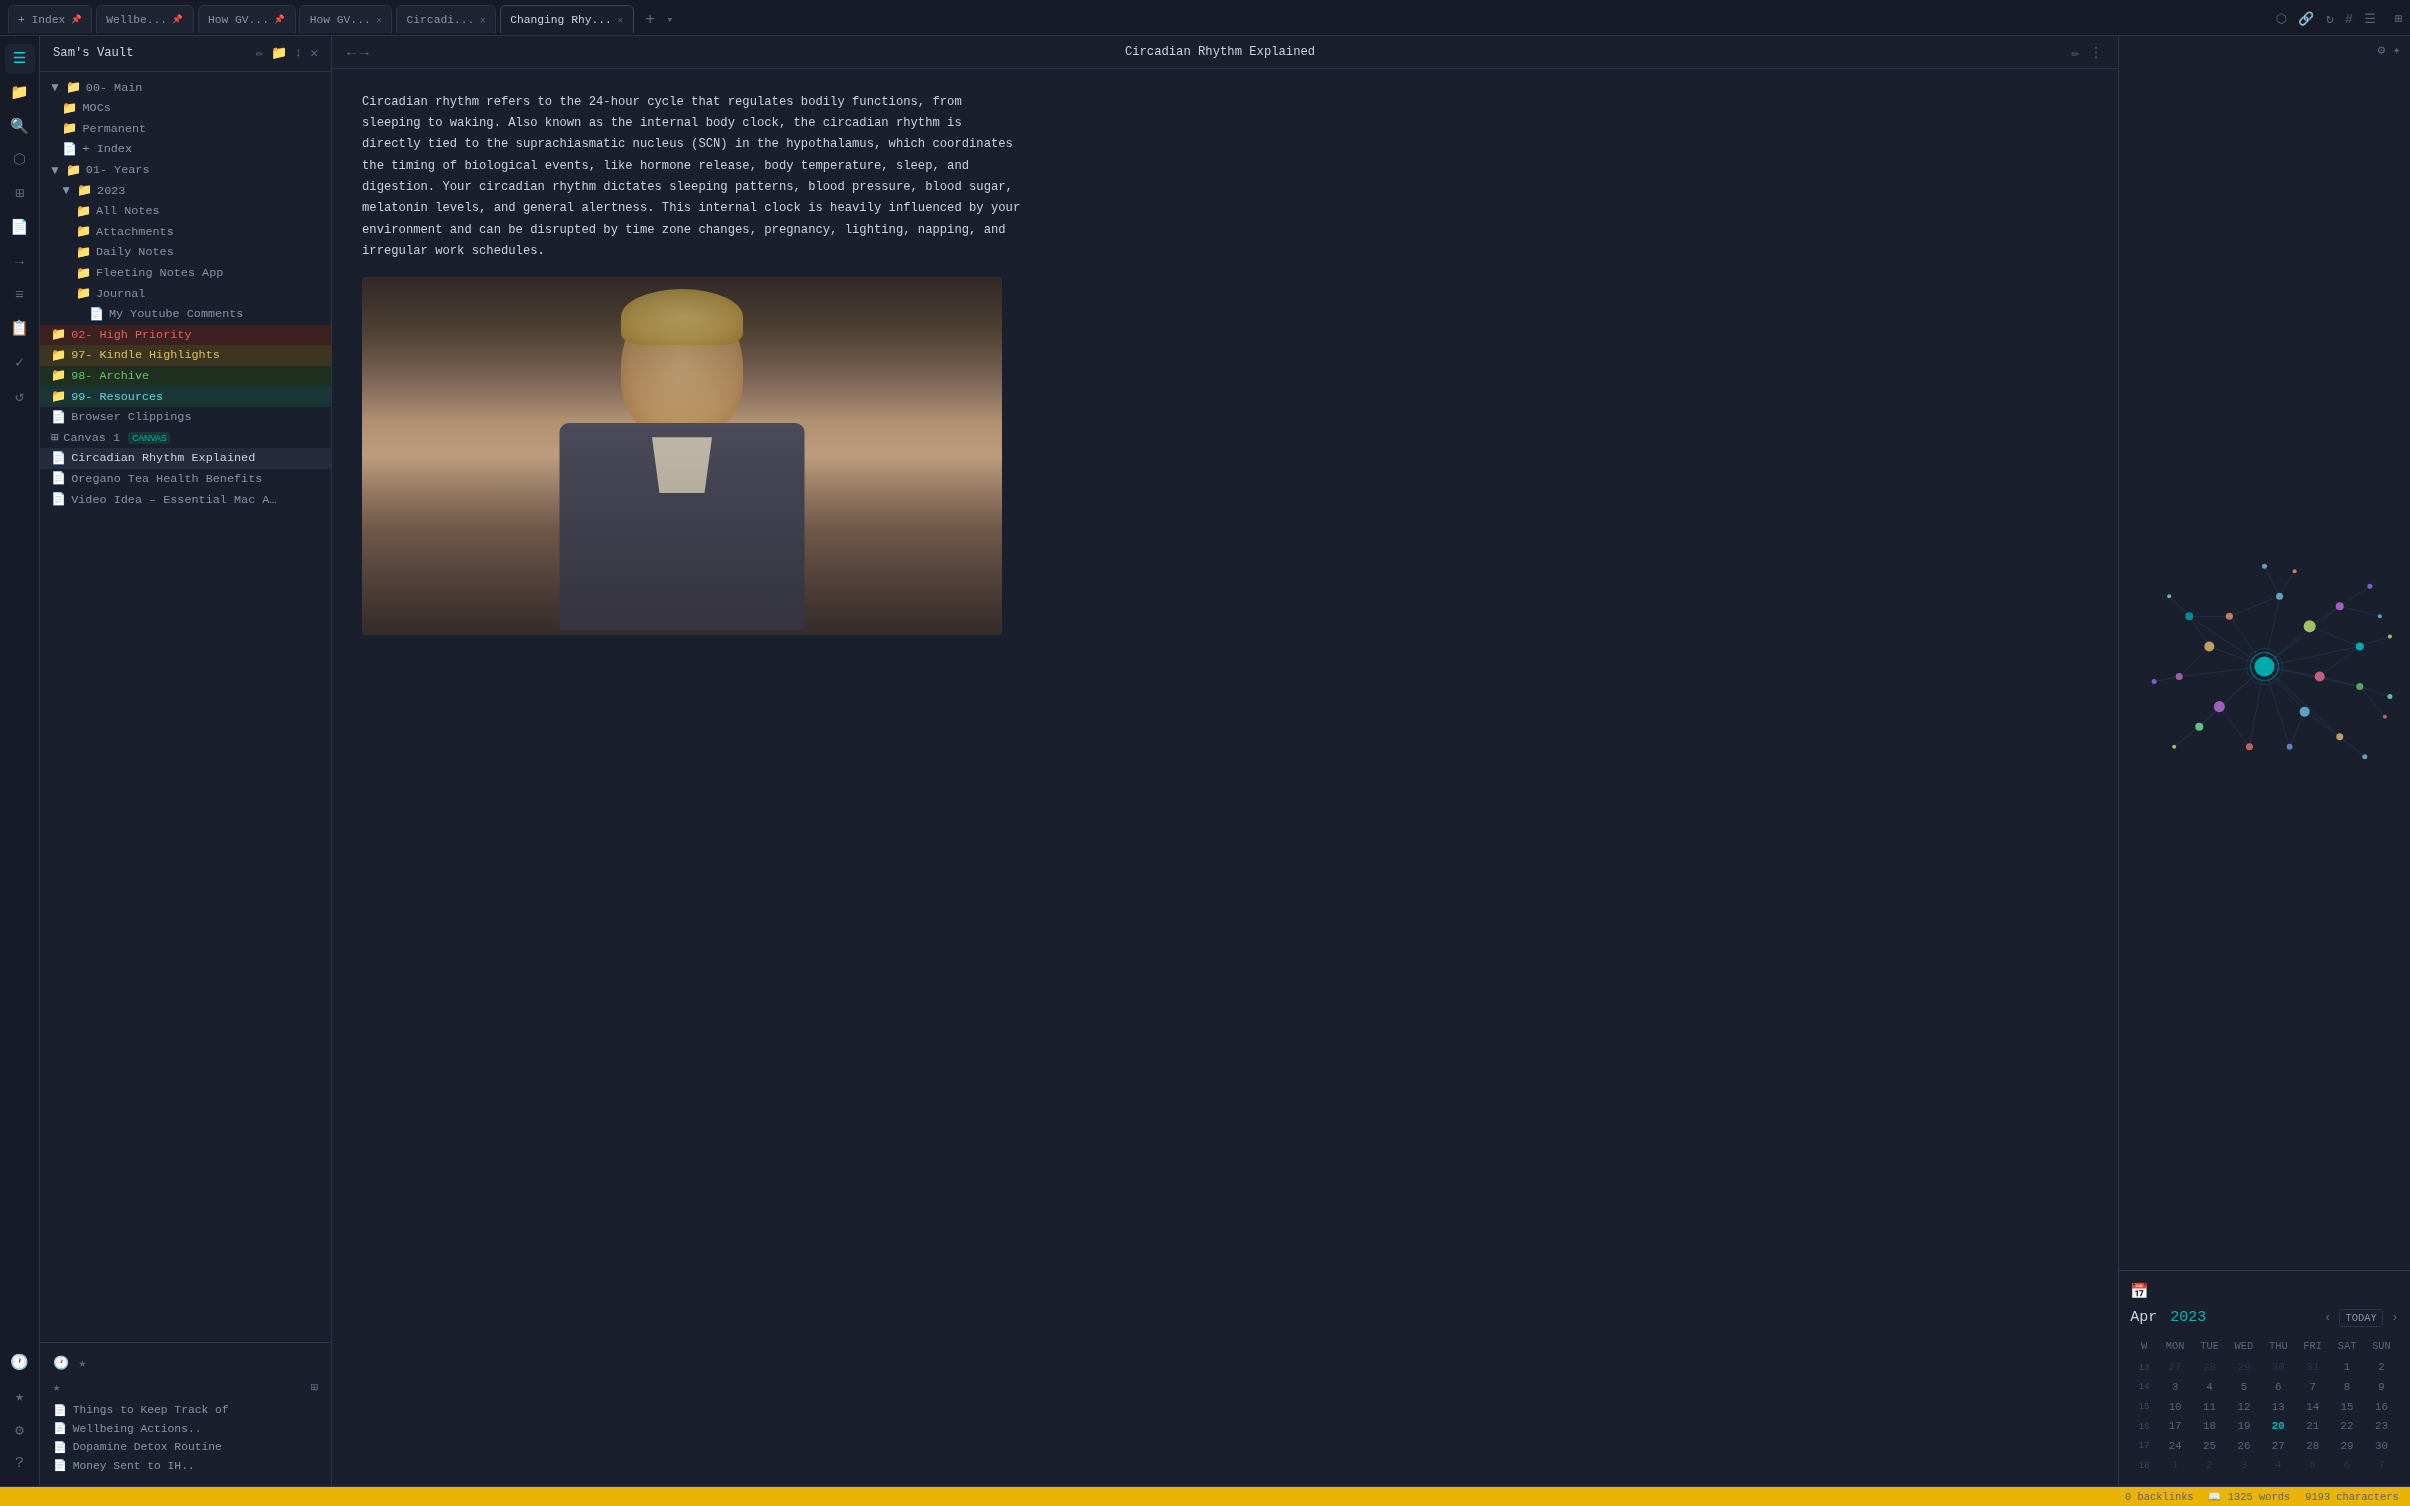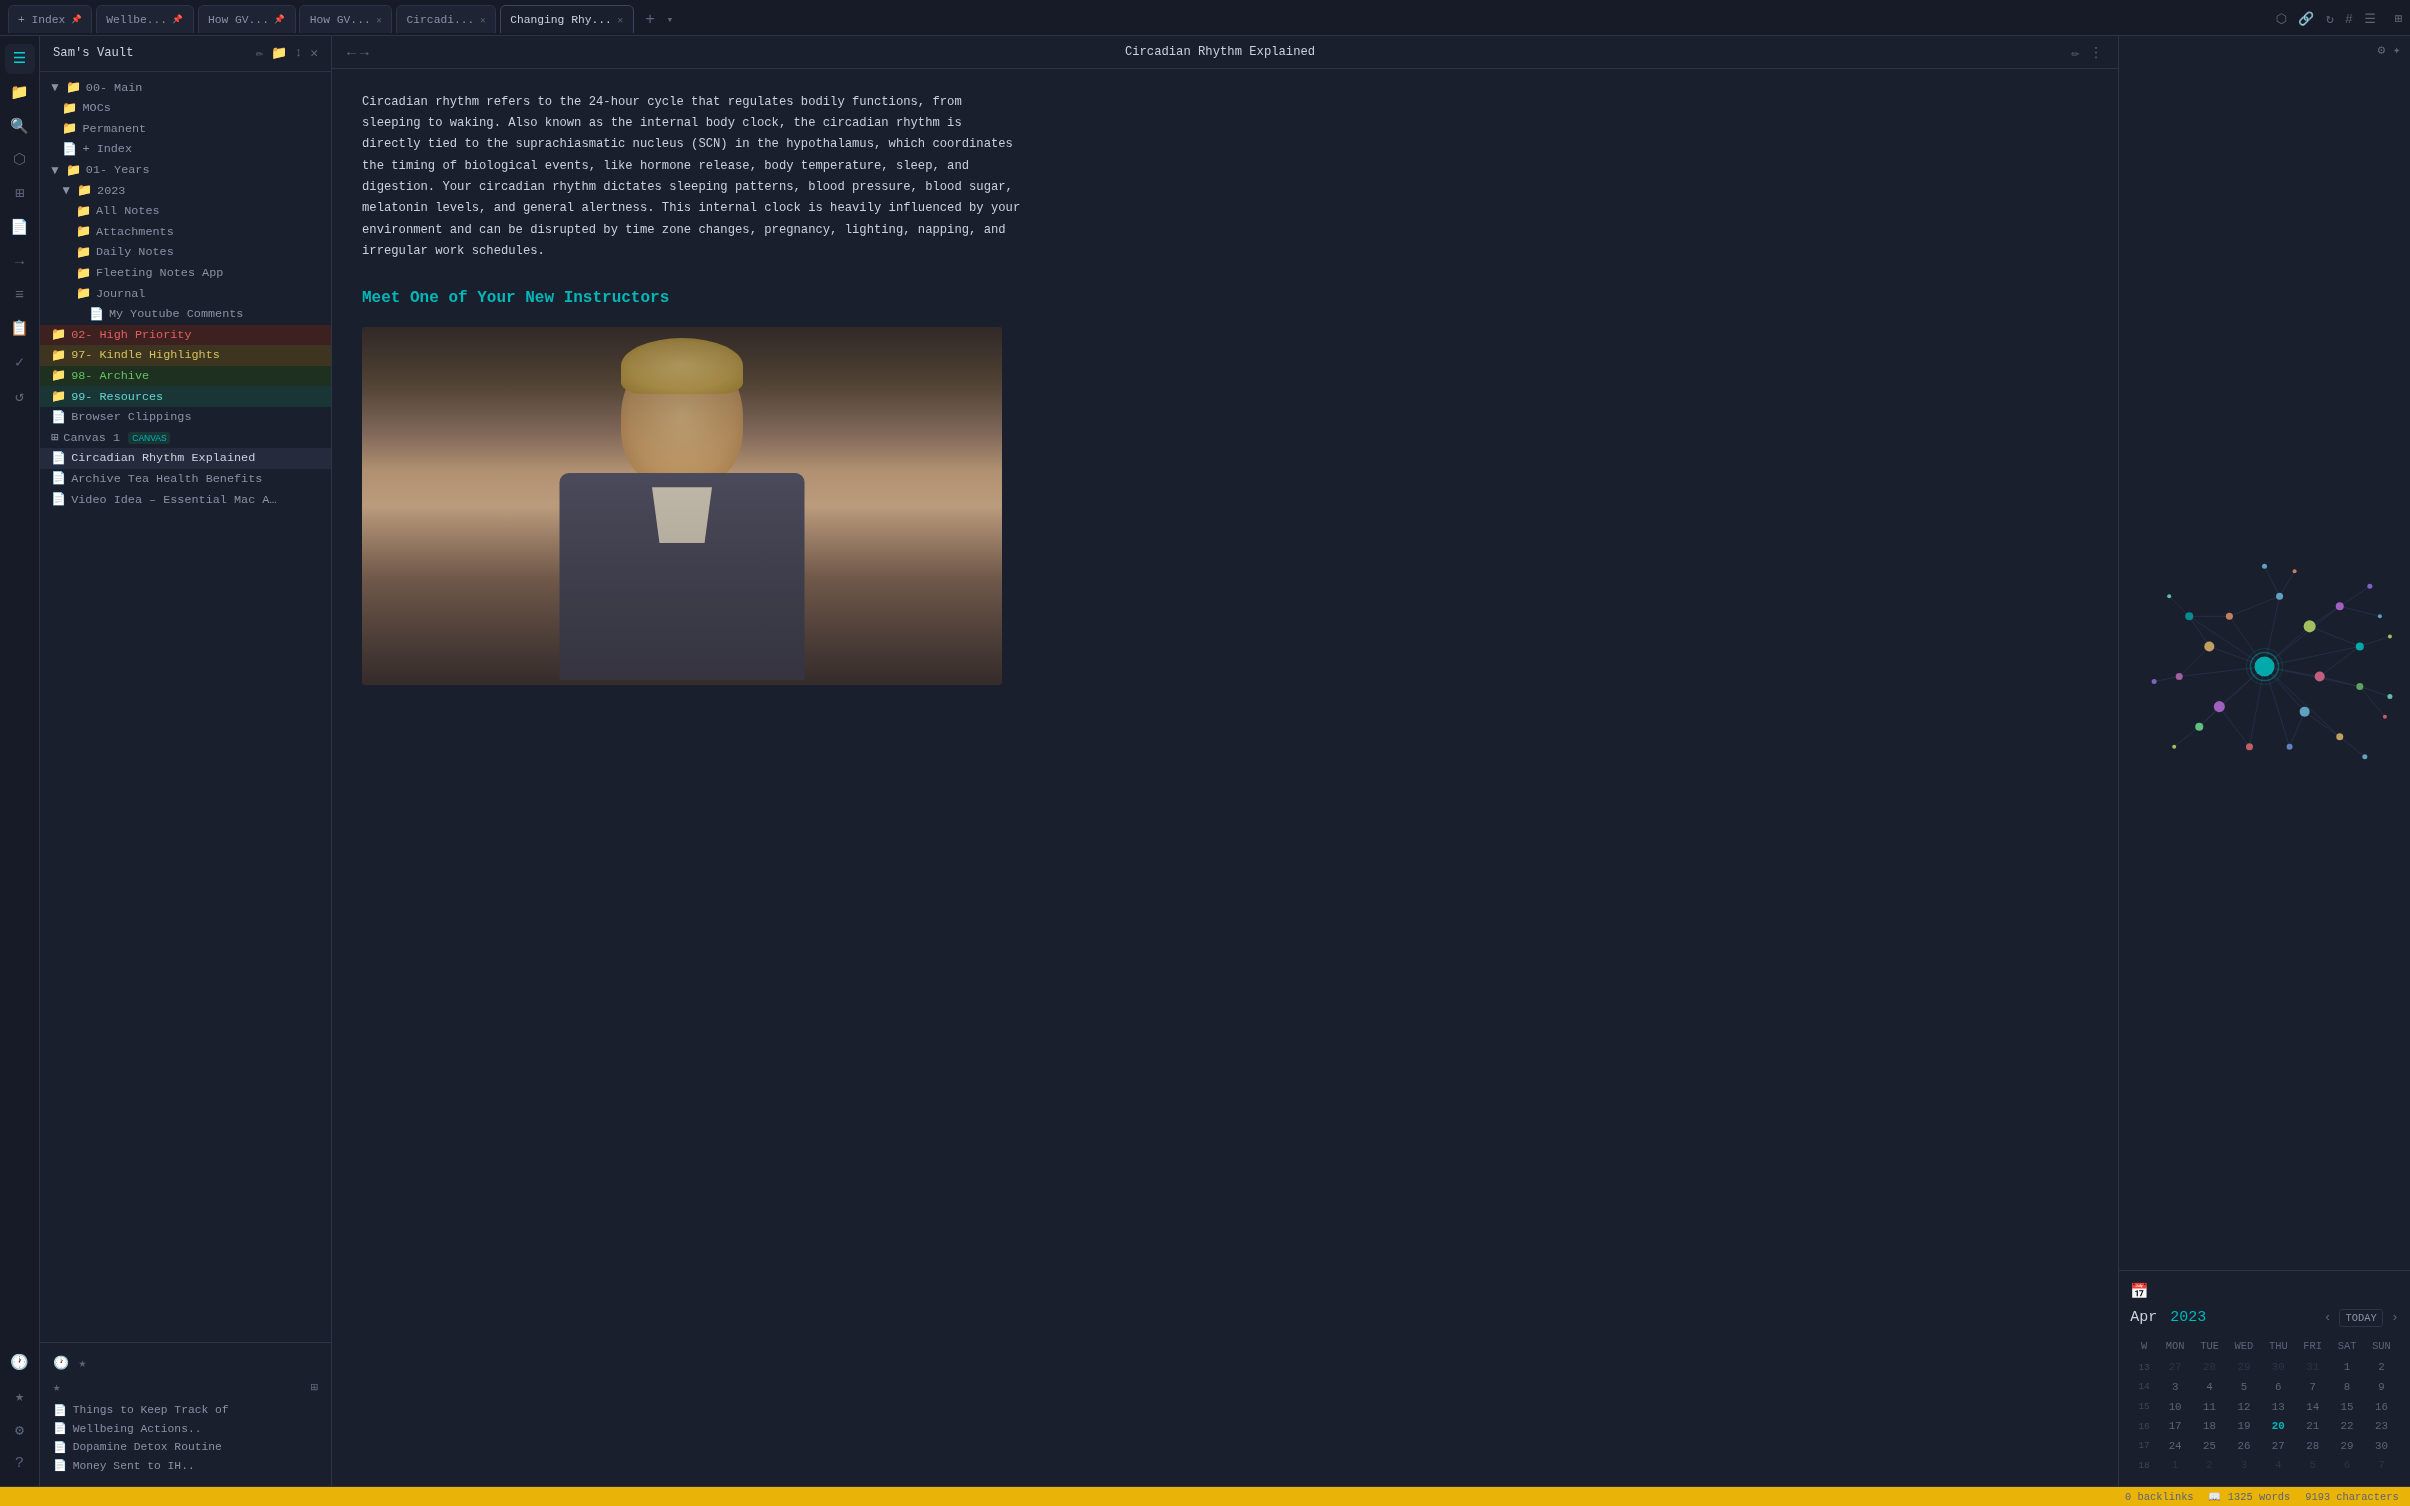--- a/index.html
+++ b/index.html
@@ -527,21 +527,21 @@
         <span class="icon">⊞</span>
         <span>Canvas 1</span>
         <span class="canvas-badge">CANVAS</span>
       </div>
       <div class="tree-item selected">
         <span class="icon">📄</span>
         <span>Circadian Rhythm Explained</span>
       </div>
       <div class="tree-item">
         <span class="icon">📄</span>
-        <span>Archive Tea Health Benefits</span>
+        <span>Oregano Tea Health Benefits</span>
       </div>
       <div class="tree-item">
         <span class="icon">📄</span>
         <span>Video Idea – Essential Mac A…</span>
       </div>
     </div>
 
     <div class="sidebar-bottom">
       <div class="sidebar-bottom-icons">
         <span>🕐</span>
@@ -579,21 +579,20 @@
         <span>→</span>
       </div>
       <div class="content-title">Circadian Rhythm Explained</div>
       <div class="content-toolbar-right">
         <span>✏</span>
         <span>⋮</span>
       </div>
     </div>
     <div class="content-body">
       <div class="doc-body">Circadian rhythm refers to the 24-hour cycle that regulates bodily functions, from sleeping to waking. Also known as the internal body clock, the circadian rhythm is directly tied to the suprachiasmatic nucleus (SCN) in the hypothalamus, which coordinates the timing of biological events, like hormone release, body temperature, sleep, and digestion. Your circadian rhythm dictates sleeping patterns, blood pressure, blood sugar, melatonin levels, and general alertness. This internal clock is heavily influenced by your environment and can be disrupted by time zone changes, pregnancy, lighting, napping, and irregular work schedules.</div>
-      <div class="doc-section-title">Meet One of Your New Instructors</div>
       <div class="doc-image">
 
         <div style="width:100%;height:100%;background:linear-gradient(180deg,#3a3030 0%,#5a4a3a 15%,#8a7060 30%,#b09070 40%,#c0a080 50%,#7a6050 70%,#3a3030 100%);position:relative;display:flex;align-items:center;justify-content:center;">
 
           <div style="position:absolute;top:19px;left:50%;transform:translateX(-50%);width:122px;height:141px;background:radial-gradient(ellipse,#c8a878 0%,#b89060 60%,#9a7040 100%);border-radius:50% 50% 40% 40%;"></div>
 
           <div style="position:absolute;top:11.3px;left:50%;transform:translateX(-50%);width:122px;height:56px;background:radial-gradient(ellipse,#d4b870 0%,#c0a050 60%,#a08030 100%);border-radius:50% 50% 20% 20%;"></div>
 
           <div style="position:absolute;top:146px;left:50%;transform:translateX(-50%);width:245px;height:207px;background:linear-gradient(180deg,#4a4a5a 0%,#3a3a4a 100%);border-radius:9.4px 9.4px 0 0;"></div>
 

